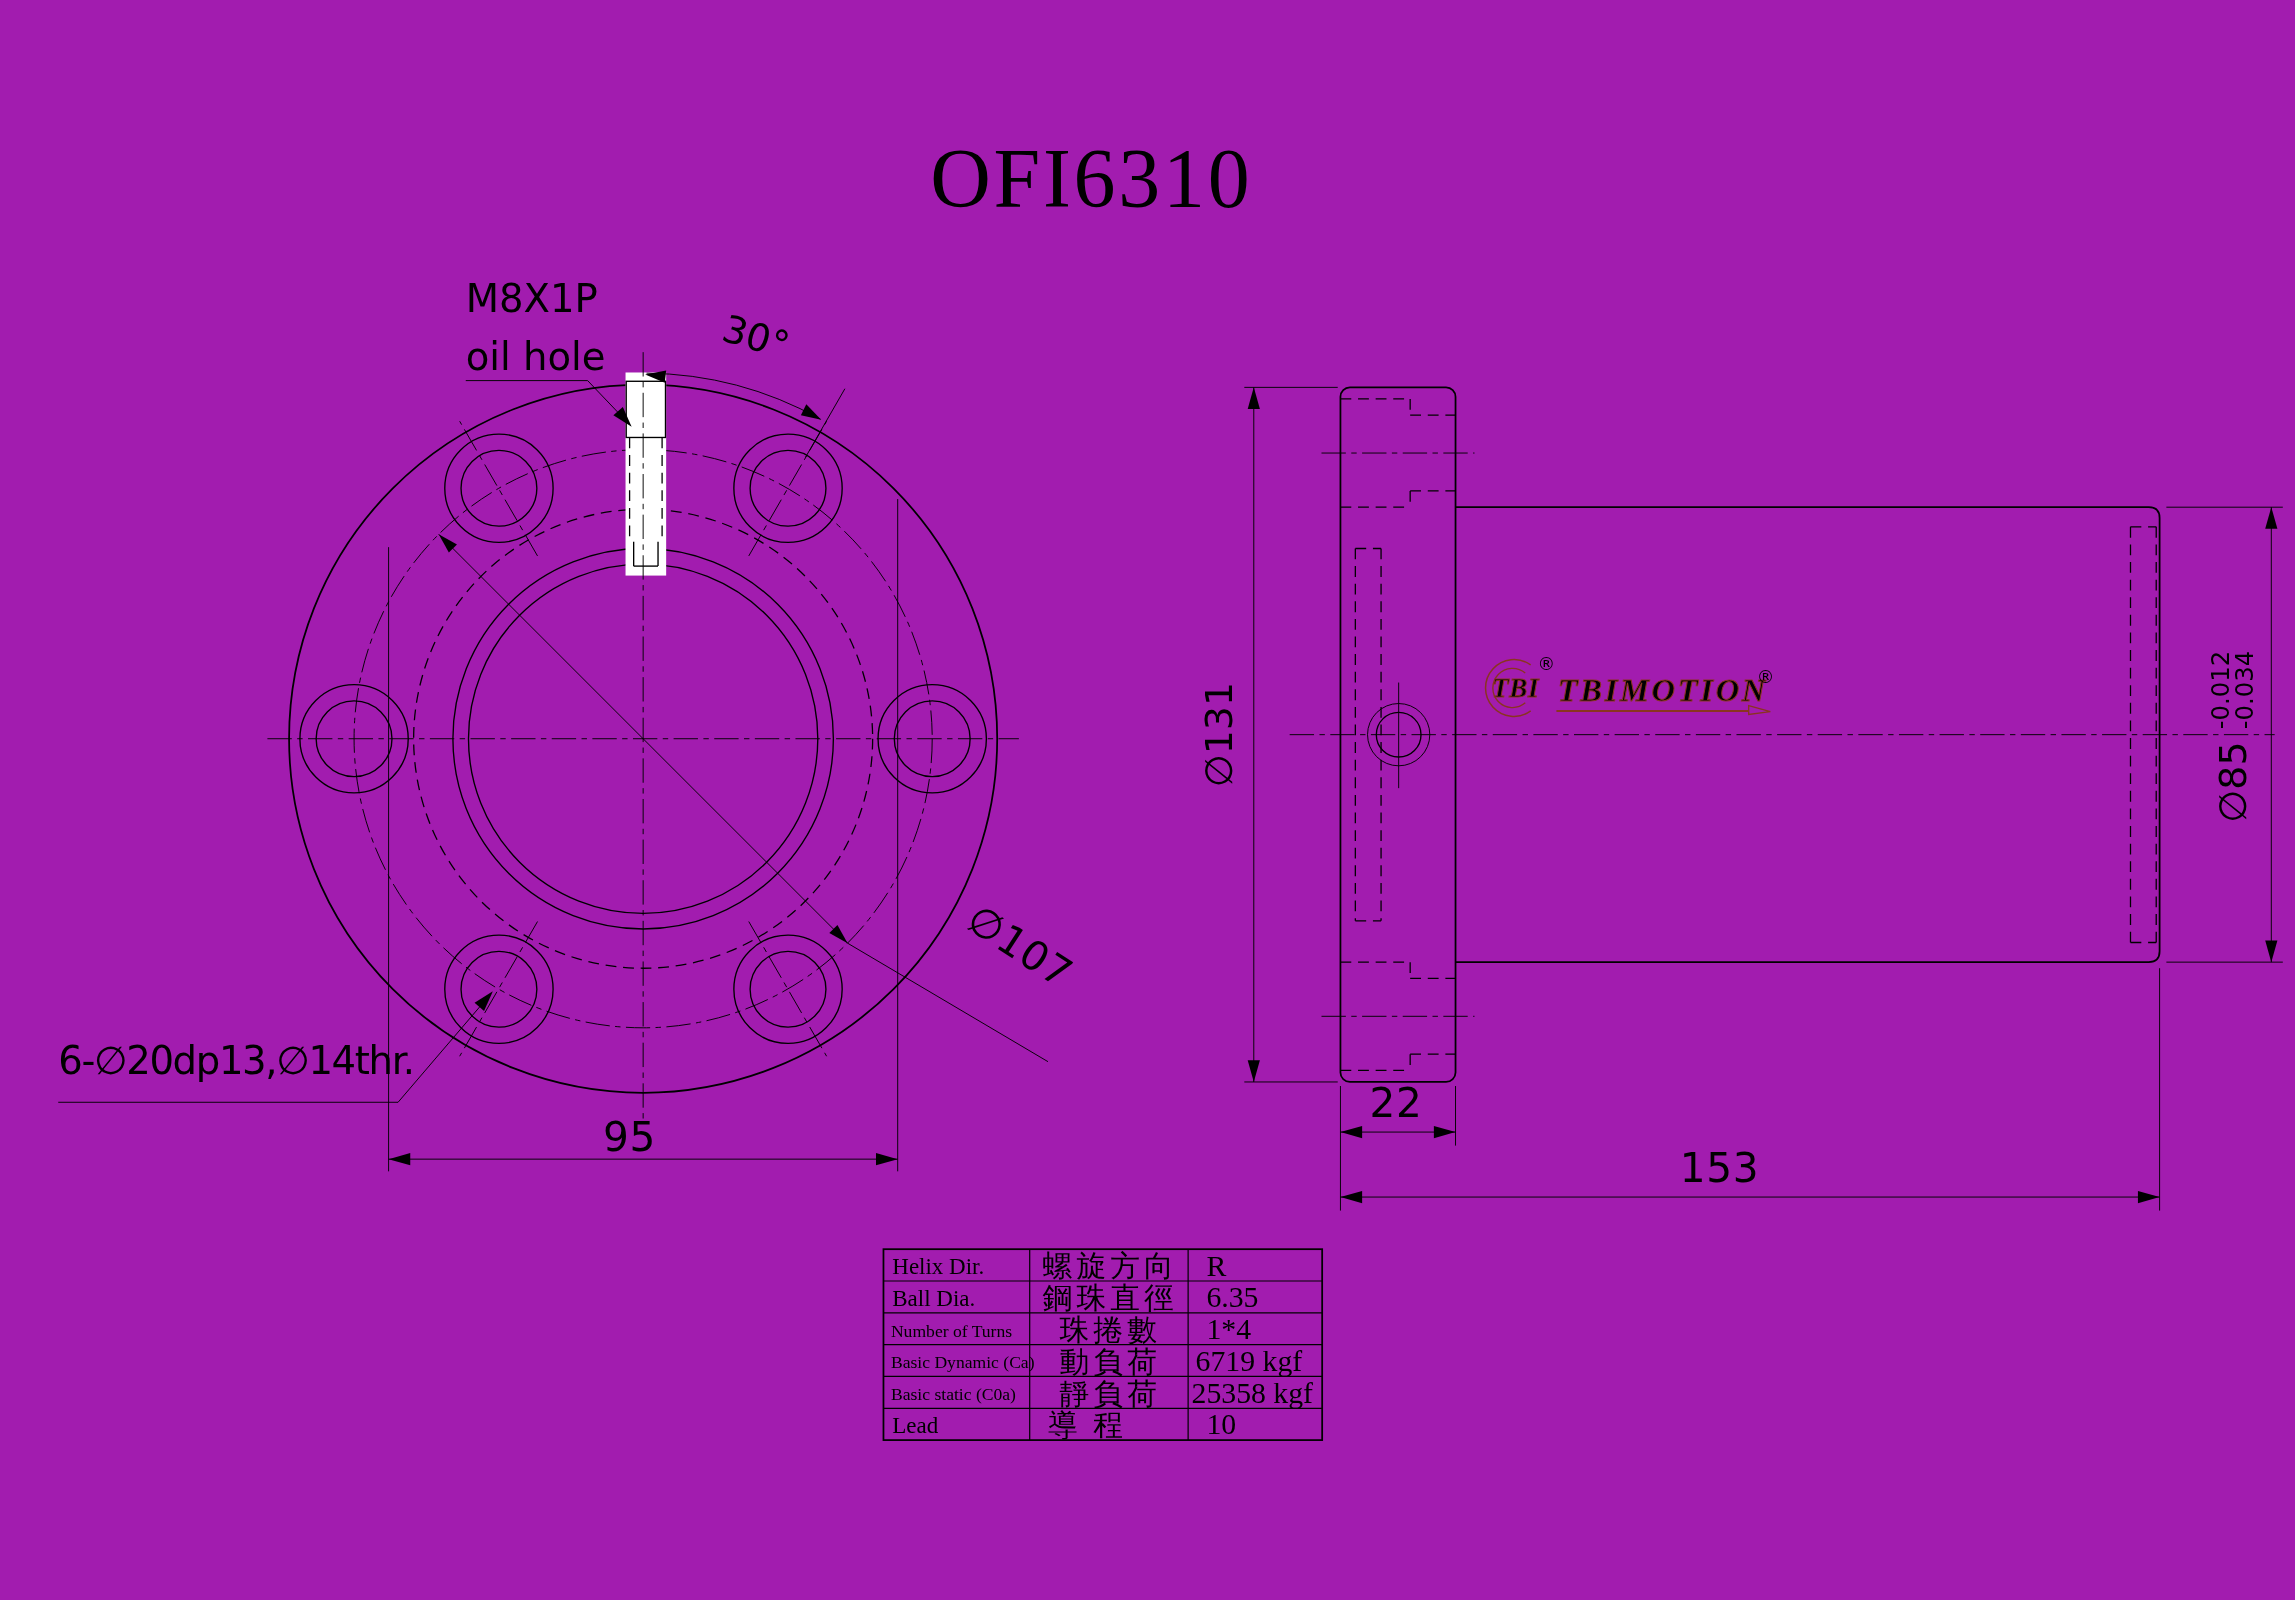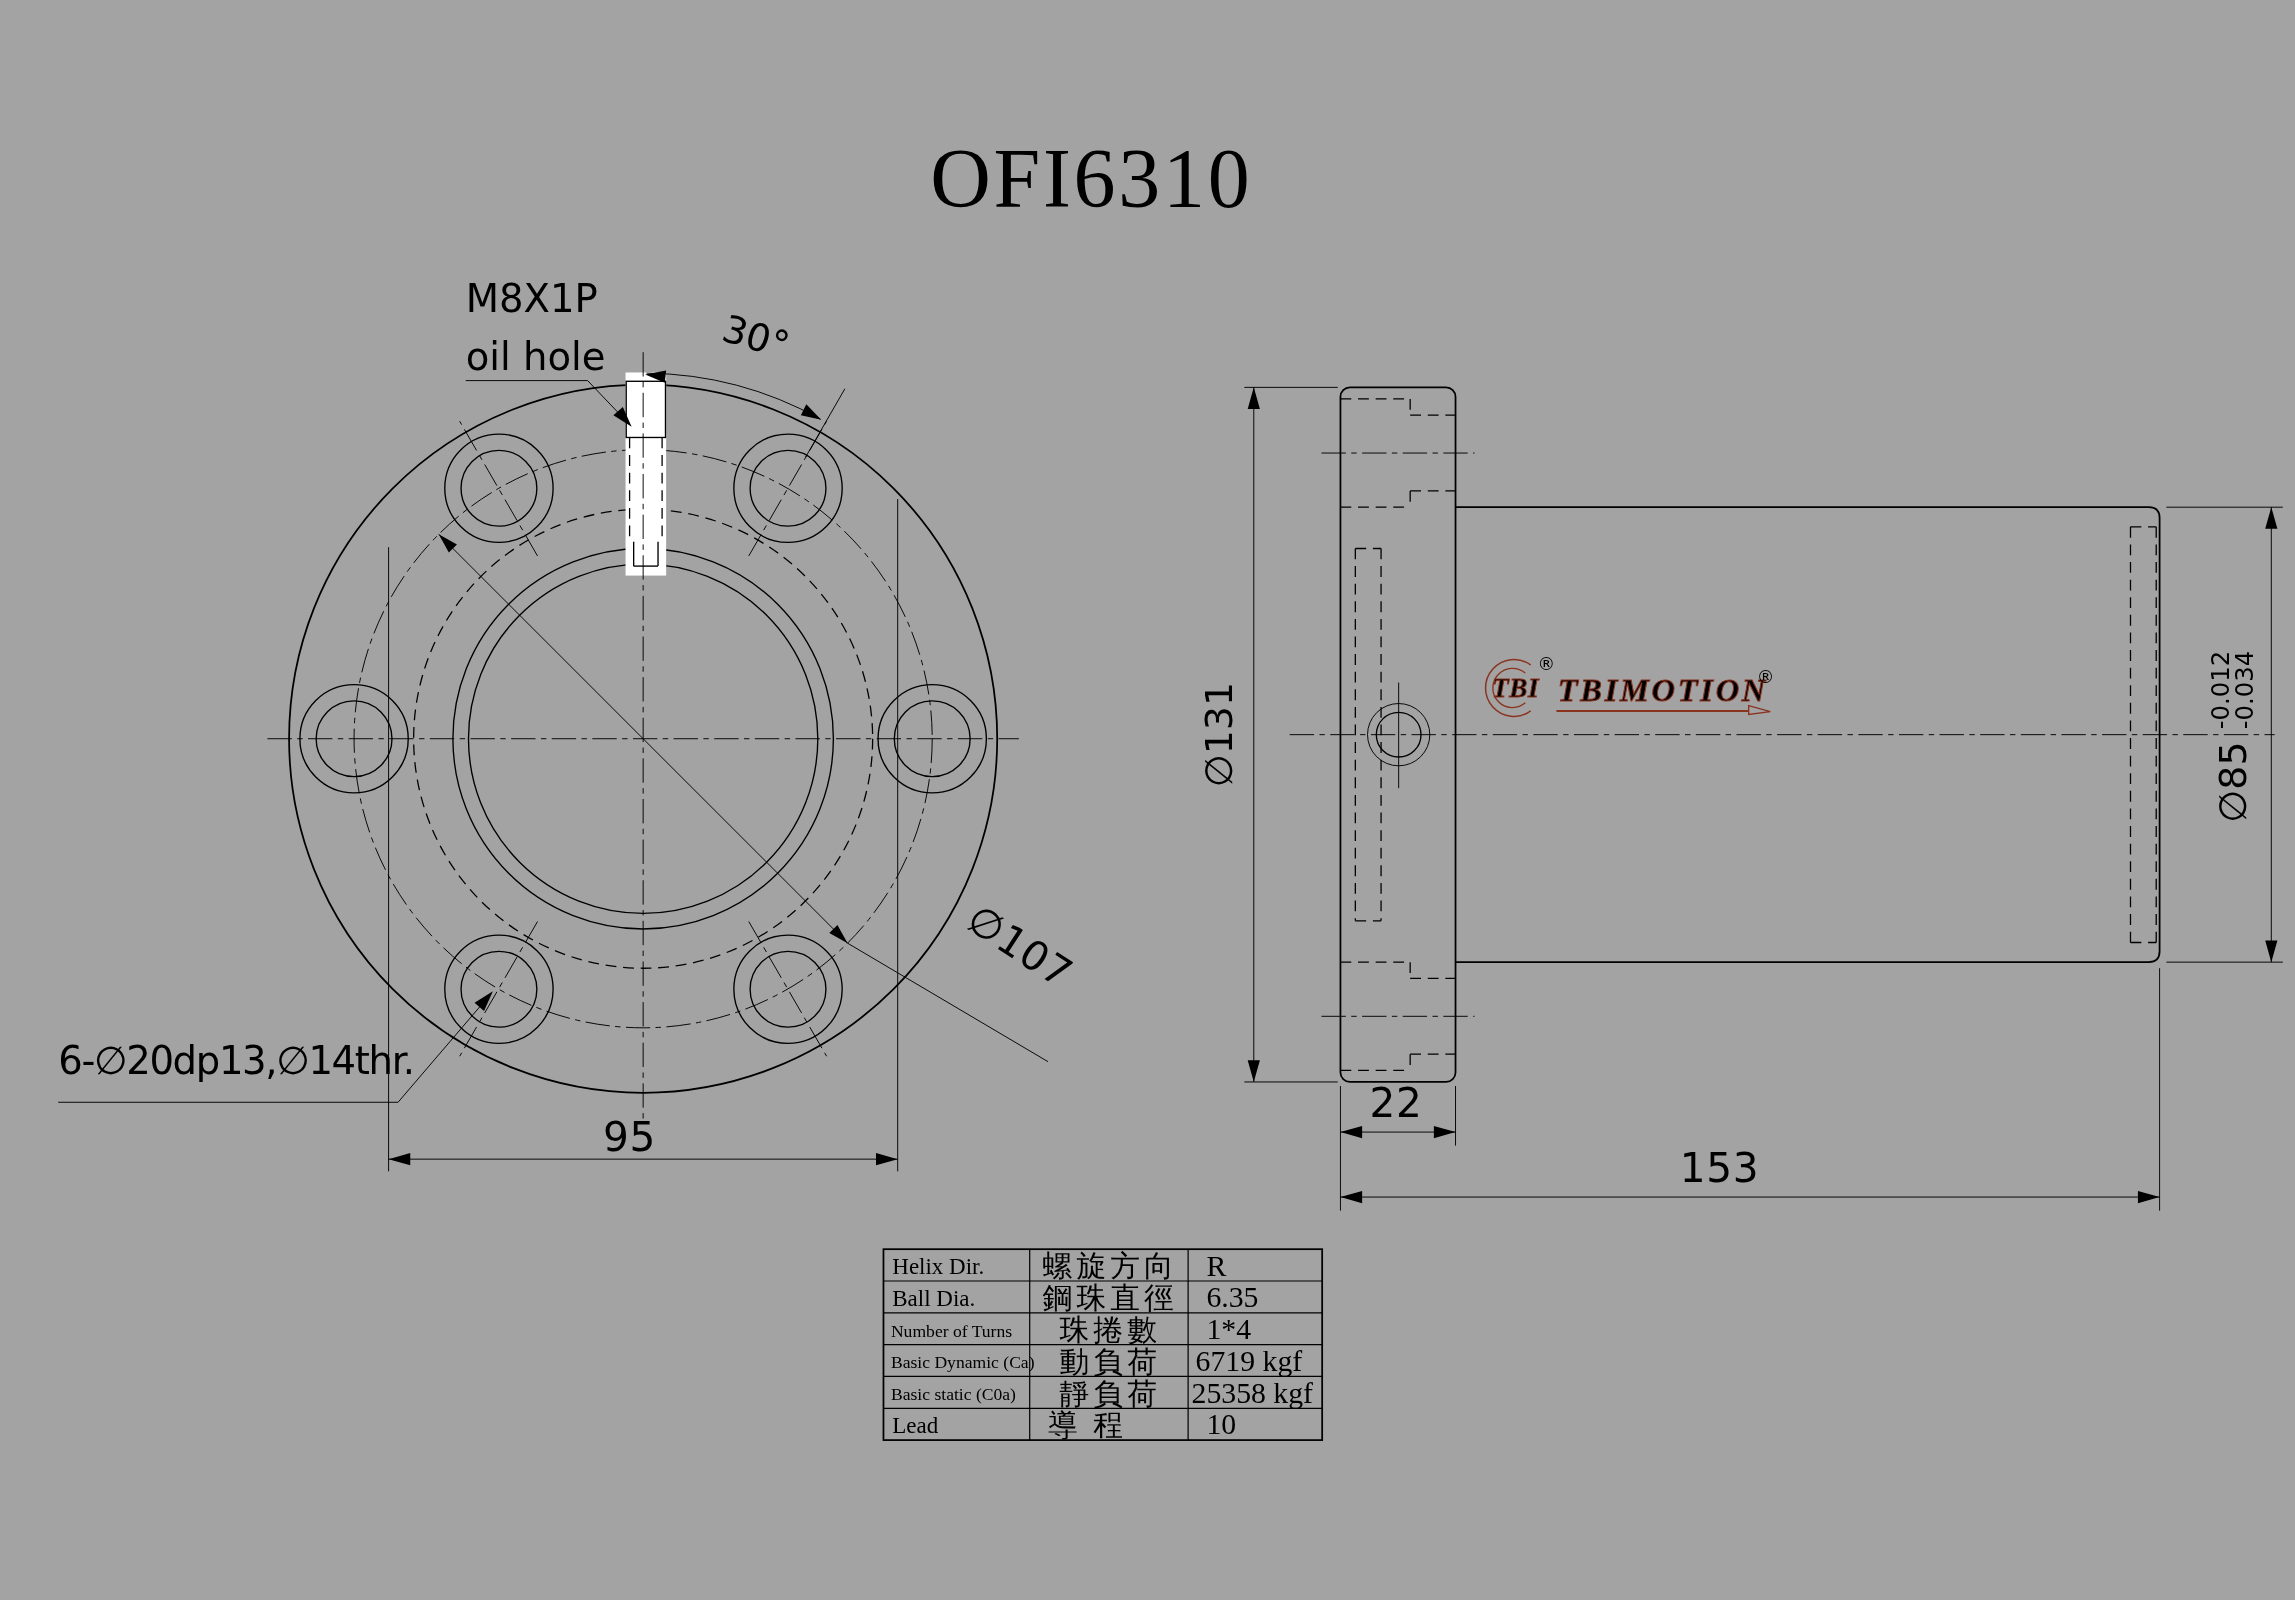--- a/index.html
+++ b/index.html
@@ -1,16 +1,16 @@
 <!DOCTYPE html>
 <html style="font-size:10.8px"><head>
 <meta charset="utf-8">
 <style>
   html,body{margin:0;padding:0;background:#ffffff;}
-  .page{width:2295px;height:1600px;position:relative;background:#a3a3a3;font-family:"DejaVu Sans",sans-serif;}
+  .page{width:2295px;height:1600px;position:relative;background:#a21caf;font-family:"DejaVu Sans",sans-serif;}
   svg{display:block}
   
   .ol{stroke:#000;stroke-width:2.6;fill:none}                 
   .ml{stroke:#000;stroke-width:2.0;fill:none}                 
   .tl{stroke:#000;stroke-width:1.4;fill:none}                 
   .dash{stroke:#000;stroke-width:1.9;fill:none;stroke-dasharray:16 10}
   .cl{stroke:#000;stroke-width:1.4;fill:none;stroke-dasharray:36 8 8 8}
   .arr{fill:#000;stroke:none}
   .mask{fill:#fff;stroke:none}
   

